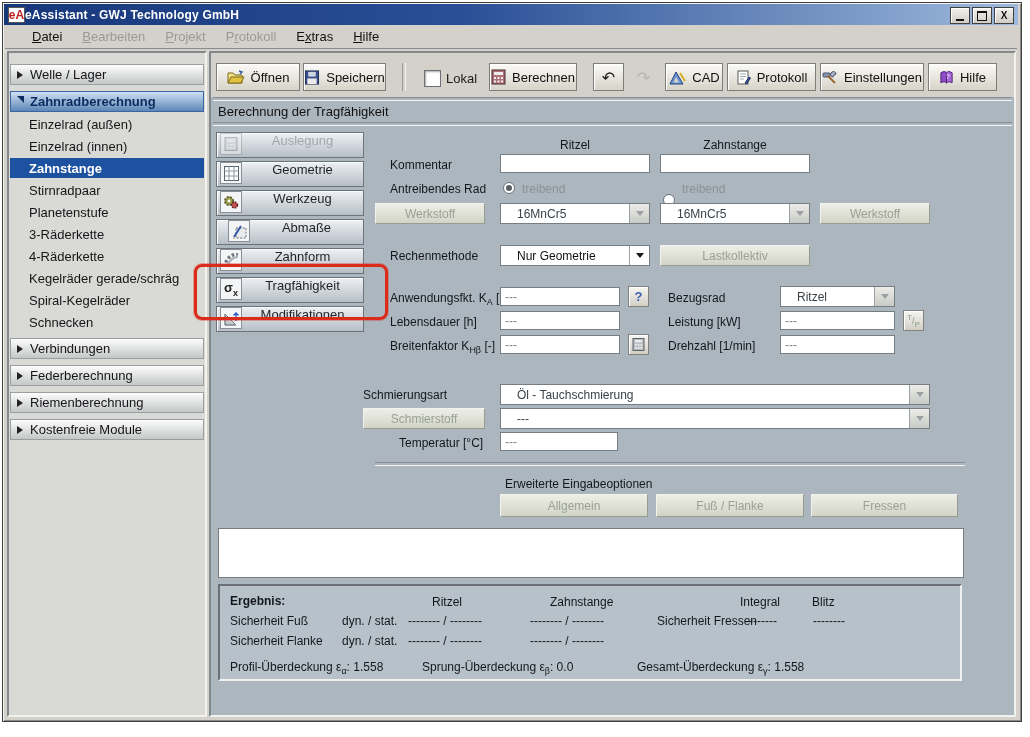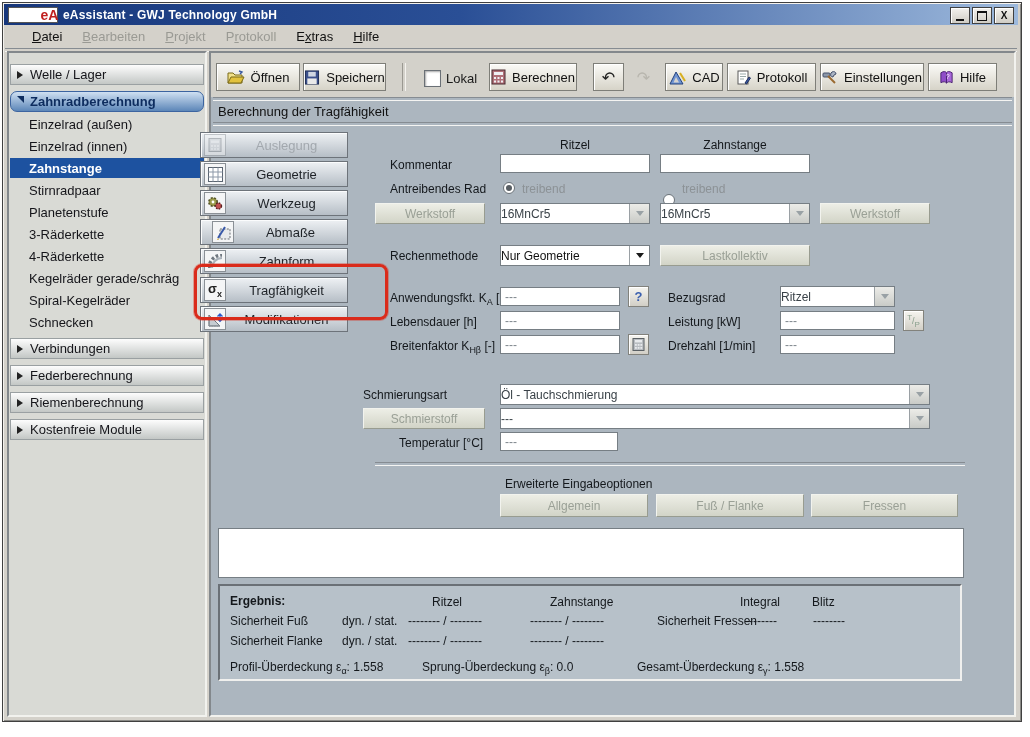--- a/index.html
+++ b/index.html
@@ -4,22 +4,22 @@
 <style>
   html,body{margin:0;padding:0;background:#ffffff;font-family:"Liberation Sans",sans-serif;}
   #stage{position:relative;width:1030px;height:737px;background:#fff;overflow:hidden;font-size:12px;color:#1a1a1a;}
   .abs{position:absolute;}
 
   
   .winframe{left:2px;top:2px;width:1018px;height:718px;background:#d4d1ca;border:1px solid #404040;
             box-shadow:inset 1px 1px 0 #f4f2ee, inset -1px -1px 0 #8a8a86;}
   .titlebar{left:4px;top:4px;width:1014px;height:21px;background:linear-gradient(to right,#17377b 0%,#2a4f96 45%,#9db9dc 100%);
             display:flex;align-items:center;padding-left:4px;box-sizing:border-box;}
-  .appicon{width:15px;height:14px;background:#fff;border:1px solid #555;font-size:14px;font-weight:bold;color:#c02020;
-           display:flex;align-items:center;justify-content:center;margin-right:5px;padding-left:33px;}
+  .appicon{width:15px;height:14px;background:#fff;border:1px solid #555;font-size:12px;font-weight:bold;color:#c02020;
+           display:flex;align-items:center;justify-content:center;}
   .wintitle{color:#fff;font-weight:bold;font-size:12px;letter-spacing:.2px;}
   .winbtns{position:absolute;right:4px;top:3px;display:flex;gap:2px;}
   .winbtn{width:18px;height:15px;background:linear-gradient(#f4f2ee,#cfccc4);border:1px solid #404040;
           box-shadow:inset 1px 1px 0 #fff;display:flex;align-items:center;justify-content:center;
           font-size:10px;font-weight:bold;color:#111;line-height:1;}
   .glyph-min{width:8px;height:2px;background:#111;margin-top:8px;}
   .glyph-max{width:8px;height:7px;border:1px solid #111;border-top:2px solid #111;}
 
   .menubar{left:4px;top:26px;width:1014px;height:21px;display:flex;align-items:center;gap:0;padding-left:18px;box-sizing:border-box;}
   .menuitem{padding:2px 10px 2px 10px;font-size:13px;color:#111;}
@@ -30,58 +30,58 @@
   .sidebar{left:7px;top:51px;width:200px;height:666px;background:#d9dad5;
            border-top:2px solid #83888c;border-left:2px solid #83888c;border-right:2px solid #f2f2ee;border-bottom:2px solid #f2f2ee;box-sizing:border-box;}
   .mainpanel{left:209px;top:51px;width:807px;height:666px;background:#acb6bf;
            border-top:2px solid #83888c;border-left:2px solid #83888c;border-right:2px solid #f2f2ee;border-bottom:2px solid #f2f2ee;box-sizing:border-box;}
   .toolstrip{left:211px;top:53px;width:803px;height:44px;background:#d3d1ca;}
 
   
   .sheader{left:10px;width:194px;height:21px;background:linear-gradient(#fdfdfd,#c3c7c5);
            border:1px solid #9aa0a2;box-sizing:border-box;display:flex;align-items:center;padding-left:6px;font-size:13px;color:#15151a;}
   .sheader .tri{width:0;height:0;border-top:4px solid transparent;border-bottom:4px solid transparent;border-left:6px solid #222;margin-right:7px;}
-  .sheader.blue{background:linear-gradient(#cfe0f2,#5c86b8);border-color:#3c64a0;color:#0d2c5e;font-weight:bold;border-radius:7px;}
+  .sheader.blue{background:linear-gradient(#cfe0f2,#5c86b8);border-color:#3c64a0;color:#0d2c5e;font-weight:bold;}
   .sheader.blue .tri{border-left:none;border-right:none;border-top:7px solid #0d2c5e;border-left:7px solid transparent;margin-right:6px;}
   .sitem{left:10px;width:194px;height:20px;display:flex;align-items:center;padding-left:19px;box-sizing:border-box;font-size:13px;color:#15151a;}
   .sitem.sel{background:#1d52a0;color:#fff;font-weight:bold;}
 
   
   .tbtn{height:28px;background:linear-gradient(#fbfaf7,#d6d3c8);border:1px solid #7e7e78;
         box-shadow:inset 1px 1px 0 #fff;display:flex;align-items:center;justify-content:center;gap:6px;
         font-size:13px;color:#111;box-sizing:border-box;}
   .tbtn.flat{border-color:transparent;background:transparent;box-shadow:none;}
   .tsep{width:2px;height:28px;border-left:1px solid #9a9891;border-right:1px solid #f4f2ee;}
   .checkbox{width:15px;height:15px;background:#fff;border:1px solid #6a7076;box-shadow:inset 1px 1px 2px #aaa;}
   .undo{font-size:16px;color:#222;} .redo{font-size:16px;color:#b8b6ae;}
 
   
   .etline{height:2px;border-top:1px solid #868c92;border-bottom:1px solid #f4f4f2;}
   .sectitle{font-size:13px;color:#111;}
 
   
-  .navbtn{left:200px;width:148px;height:26px;background:linear-gradient(#eef1f4,#b6bec6);
+  .navbtn{left:216px;width:148px;height:26px;background:linear-gradient(#eef1f4,#b6bec6);
           border:1px solid #6d737a;box-shadow:inset 1px 1px 0 #fbfcfd;box-sizing:border-box;
-          display:flex;align-items:center;font-size:13px;color:#1e2227;}
+          display:flex;align-items:flex-start;font-size:13px;color:#1e2227;}
   .navbtn .ibox{width:22px;height:22px;margin:0 0 0 3px;background:#f4f5f6;border:1px solid #8a9096;
           display:flex;align-items:center;justify-content:center;box-sizing:border-box;}
   .navbtn .lbl{flex:1;text-align:center;}
   .navbtn.dis{color:#a2a8ae;}
   .navbtn.dis .ibox{opacity:.45;}
   .sigma{font-size:13px;font-weight:bold;color:#222;}
   .sigma sub{font-size:9px;}
 
   
   .flabel{font-size:12px;color:#14181c;white-space:nowrap;}
   .flabel sub{font-size:9px;}
   .colhead{font-size:12px;color:#14181c;text-align:center;}
   .tinput{background:#fff;border:1px solid #767e84;box-sizing:border-box;font-size:12px;color:#7e868c;
           display:flex;align-items:center;padding-left:4px;}
   .combo{background:#fff;border:1px solid #767e84;box-sizing:border-box;display:flex;align-items:center;}
-  .combo .ctext{flex:1;padding-left:0;font-size:12px;color:#3a4248;white-space:nowrap;overflow:hidden;}
+  .combo .ctext{flex:1;padding-left:16px;font-size:12px;color:#3a4248;white-space:nowrap;overflow:hidden;}
   .combo .cbtn{width:19px;align-self:stretch;border-left:1px solid #9aa0a4;display:flex;align-items:center;justify-content:center;
           background:linear-gradient(#ecece8,#c9cbc7);}
   .combo .cbtn .arr{width:0;height:0;border-left:4px solid transparent;border-right:4px solid transparent;border-top:5px solid #99a1a5;}
   .combo.enabled .cbtn{background:#fff;}
   .combo.enabled .cbtn .arr{border-top-color:#1a1a1a;}
   .dbtn{background:linear-gradient(#edeee6,#d2d4c7);border:1px solid;border-color:#f2f3ee #989c90 #989c90 #f2f3ee;
         box-sizing:border-box;display:flex;align-items:center;justify-content:center;font-size:12px;color:#9aa096;}
   .sqbtn{width:21px;height:21px;background:linear-gradient(#f6f5f0,#d2cfc6);border:1px solid #82827c;
         box-shadow:inset 1px 1px 0 #fff;box-sizing:border-box;display:flex;align-items:center;justify-content:center;}
   .qmark{color:#3a5fae;font-weight:bold;font-size:13px;}

